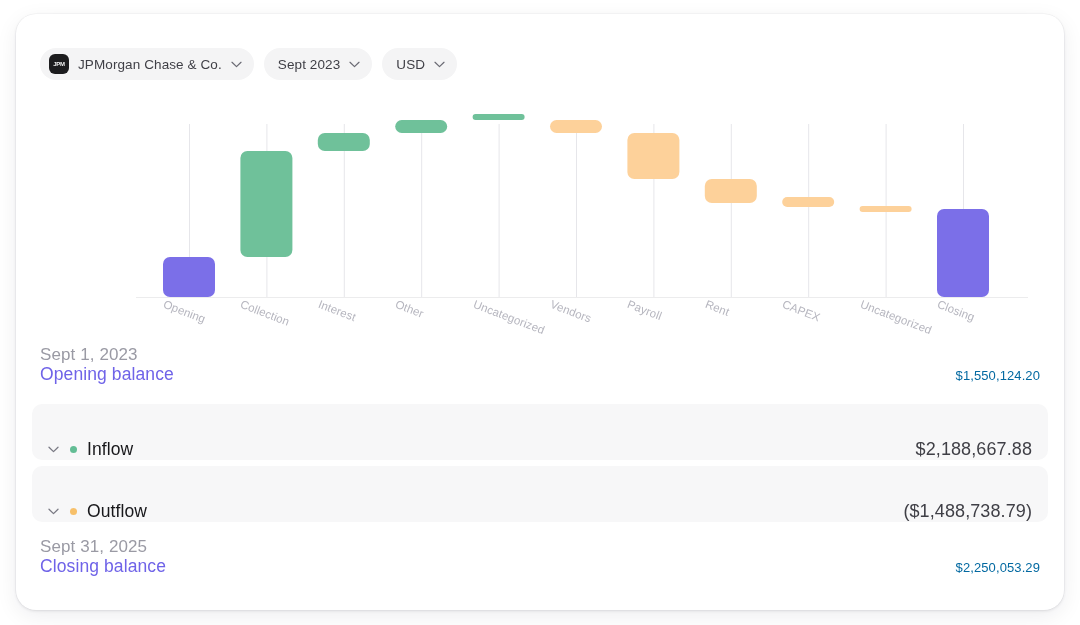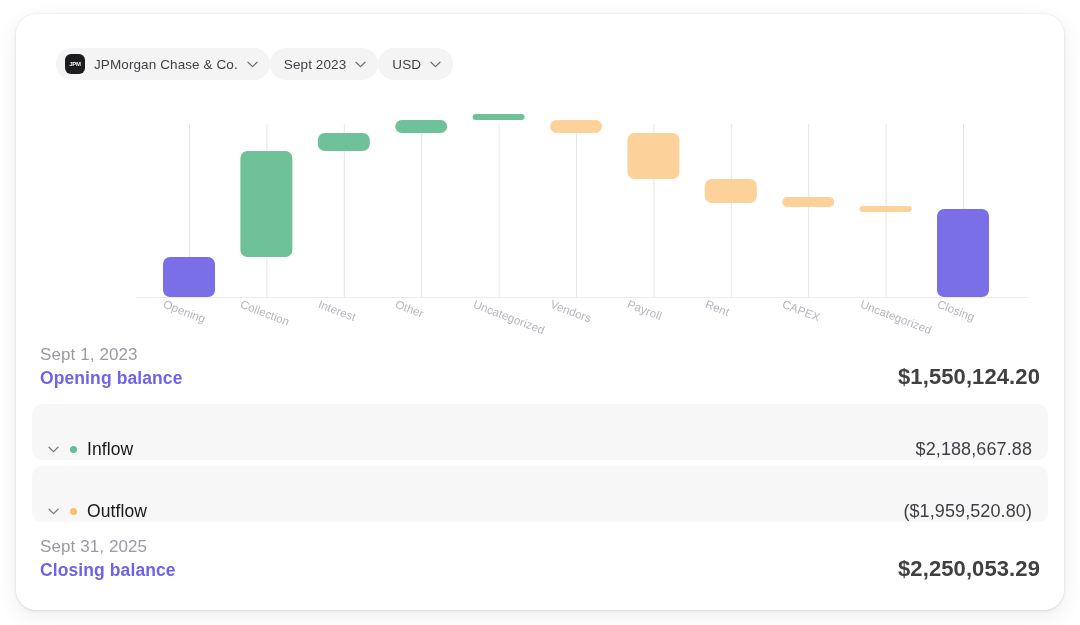--- a/index.html
+++ b/index.html
@@ -19,22 +19,22 @@
     background: #ffffff;
     border-radius: 20px;
     box-shadow: 0 1px 3px rgba(16,18,36,0.10),
                 0 6px 22px rgba(16,18,36,0.07),
                 0 0 0 0.6px rgba(20,22,40,0.045);
     overflow: hidden;
   }
 
   
   .filterbar {
-    position: absolute; left: 40px; top: 34px;
-    display: flex; align-items: center; gap: 0;
+    position: absolute; left: 24px; top: 34px;
+    display: flex; align-items: center; gap: 10px;
   }
   .pill {
     display: flex; align-items: center; gap: 9px;
     height: 32px; padding: 0 12px 0 9px;
     background: #f4f4f5;
     border-radius: 16px;
     border: none;
     cursor: pointer;
     white-space: nowrap;
   }
@@ -79,24 +79,23 @@
     padding: 0 24px;
     height: 54px;
   }
   .bal-date {
     font-size: 17px; color: #9a9aa4; letter-spacing: .1px;
     line-height: 14px; padding-top: 4px;
   }
   .bal-main {
     display: flex; align-items: baseline; justify-content: space-between;
     padding-top: 2px;
-    font-weight: bold;
   }
   .bal-title { font-size: 17.5px; color: #6f63e8; letter-spacing: .1px; }
-  .bal-amount { font-size: 22px; color: #404040; letter-spacing: .1px; }
+  .bal-amount { font-size: 13px; color: #0369a1; letter-spacing: .1px; }
 
   .flow-row {
     position: relative;
     margin: 6px 16px 0 16px;
     height: 56px;
     background: #f7f7f8;
     border-radius: 10px;
     display: flex; align-items: flex-end;
     padding: 0 16px 0 14px;
   }
@@ -220,21 +219,21 @@
       <div class="flow-row">
         <div class="flow-left">
           <span class="flow-chev">
             <svg width="11" height="7" viewBox="0 0 11 7" fill="none">
               <path d="M1 1.3L5.5 5.6L10 1.3" stroke="#7a7a84" stroke-width="1.3" stroke-linecap="round" stroke-linejoin="round"></path>
             </svg>
           </span>
           <span class="dot out"></span>
           <span class="flow-label">Outflow</span>
         </div>
-        <span class="flow-amount">($1,959,520.80)</span>
+        <span class="flow-amount">($1,488,738.79)</span>
       </div>
 
       <div class="balance-row" style="margin-top:14px;">
         <div class="bal-date">Sept 31, 2025</div>
         <div class="bal-main">
           <div class="bal-title">Closing balance</div>
           <div class="bal-amount">$2,250,053.29</div>
         </div>
       </div>
 

